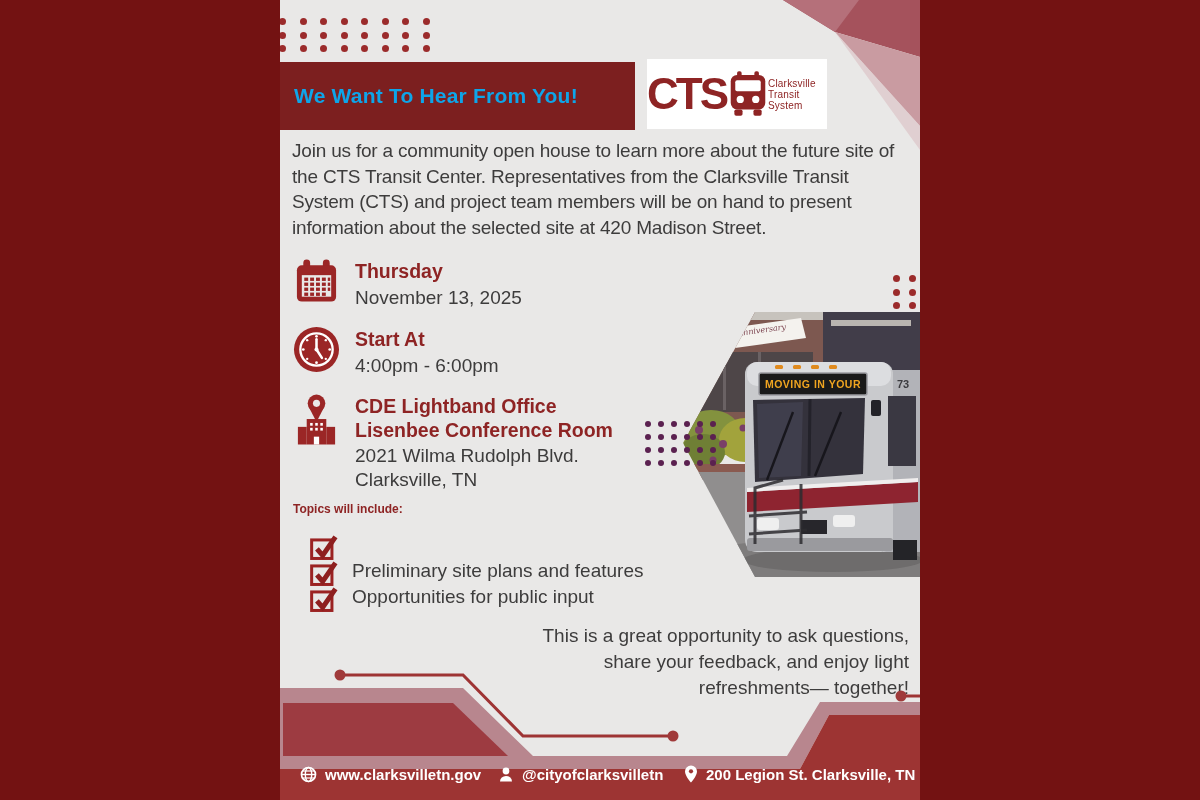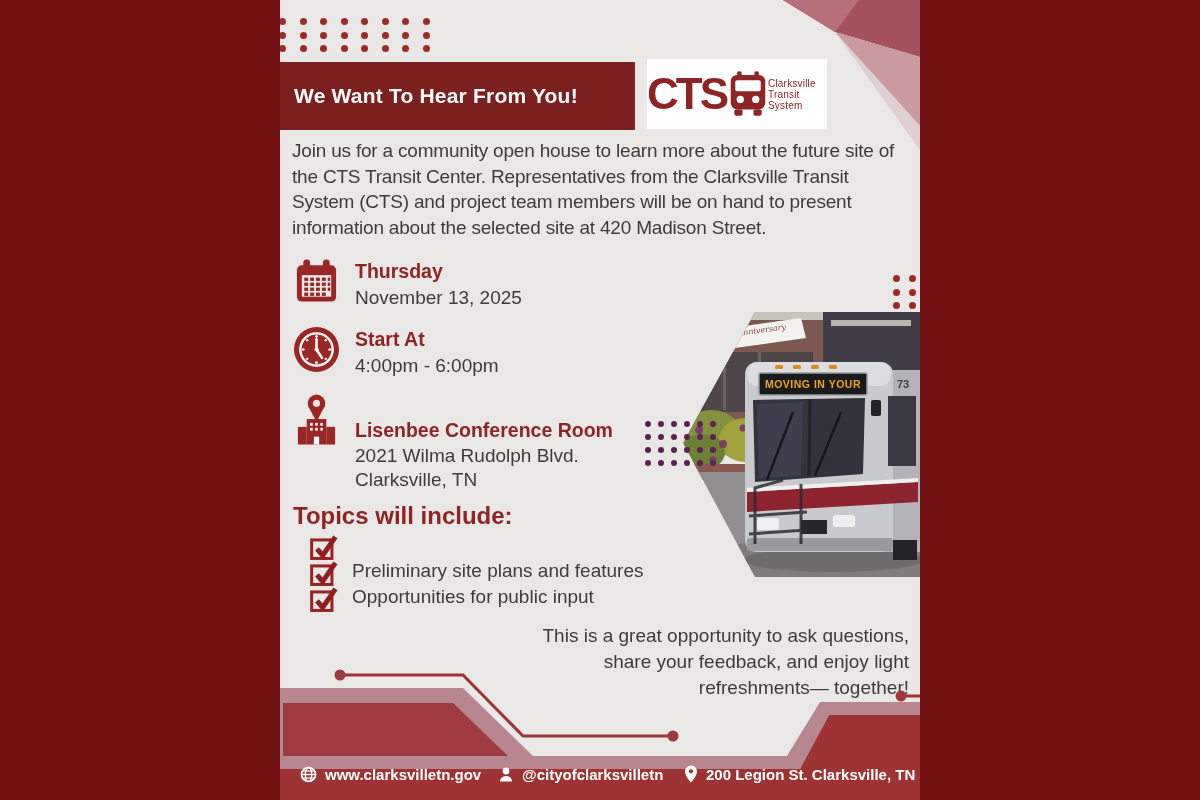--- a/index.html
+++ b/index.html
@@ -11,37 +11,37 @@
            background:#e9e8e7; overflow:hidden; }
 
   
   .dots-grid { position:absolute; display:grid; z-index:2; }
   .dots-grid span { width:var(--dot); height:var(--dot); border-radius:50%; background:var(--dcolor); }
 
   .tri-svg { position:absolute; right:0; top:0; z-index:4; }
 
   .banner { position:absolute; left:0; top:62px; width:355px; height:68px;
             background:#7c1f1f; display:flex; align-items:center; z-index:3; }
-  .banner span { color:#ffffff; font-size:21px; font-weight:bold; padding-left:14px; letter-spacing:.2px; }
+  .banner span { color:#0ea5e9; font-size:21px; font-weight:bold; padding-left:14px; letter-spacing:.2px; }
 
   .logo-box { position:absolute; left:367px; top:59px; width:180px; height:70px;
               background:#ffffff; z-index:3; display:flex; flex-direction:row;
               align-items:center; justify-content:center; }
   .logo-row { display:flex; align-items:center; gap:2px; height:44px; }
   .logo-cts { font-size:44px; font-weight:800; color:#8e2424; letter-spacing:-3px; line-height:40px; }
   .logo-sub { font-size:10px; color:#8e2424; margin-top:0px; letter-spacing:.2px; }
 
   .intro { position:absolute; left:12px; top:138px; width:604px; font-size:19px;
            line-height:25.5px; color:#3d3c3c; letter-spacing:-0.2px; }
 
   .detail-icon { position:absolute; left:13px; }
   .d-title { position:absolute; left:75px; font-size:19.5px; font-weight:bold; color:#8e2424; }
   .d-sub   { position:absolute; left:75px; font-size:19px; color:#3d3c3c; }
 
-  .topics-heading { position:absolute; left:13px; top:502px; font-size:24px; font-weight:bold; color:#8e2424; }
+  .topics-heading { position:absolute; left:13px; top:502px; font-size:12px; font-weight:bold; color:#8e2424; }
   .check-icon { position:absolute; left:29px; width:30px; height:30px; }
   .topic-label { position:absolute; left:72px; font-size:19px; color:#3d3c3c; }
 
   .closing { position:absolute; left:247px; top:623px; width:382px; font-size:19px;
              line-height:26px; color:#3d3c3c;text-align:right; }
 
   .photo { position:absolute; left:403px; top:312px; width:237px; height:265px; z-index:1;
            clip-path:polygon(30.4% 0, 100% 0, 100% 100%, 30.4% 100%, 0 49.4%); }
 
   .deco-bottom { position:absolute; left:0; top:660px; z-index:3; }
@@ -173,20 +173,21 @@
       <g fill="#ffffff">
         <rect x="17.5" y="31" width="2.6" height="2.8"></rect>
           <rect x="22.7" y="31" width="2.6" height="2.8"></rect>
           <rect x="27.9" y="31" width="2.6" height="2.8"></rect>
         <rect x="17.5" y="36" width="2.6" height="2.8"></rect>
           <rect x="22.7" y="36" width="2.6" height="2.8"></rect>
           <rect x="27.9" y="36" width="2.6" height="2.8"></rect>
         <rect x="21.3" y="45" width="5.4" height="8"></rect>
       </g>
     </svg>
+    <span class="d-title" style="top:395px">CDE Lightband Office</span>
     <span class="d-title" style="top:419px">Lisenbee Conference Room</span>
     <span class="d-sub" style="top:445px">2021 Wilma Rudolph Blvd.</span>
     <span class="d-sub" style="top:469px">Clarksville, TN</span>
 
     <span class="topics-heading">Topics will include:</span>
 
     <svg class="check-icon" style="top:532px" viewBox="0 0 34 34">
       <rect x="3" y="9" width="23" height="21" fill="none" stroke="#9b2222" stroke-width="3.4"></rect>
       <path d="M9,19 L15.5,26.5 L30,5.5" fill="none" stroke="#8e1f1f" stroke-width="5.6"></path>
     </svg>

